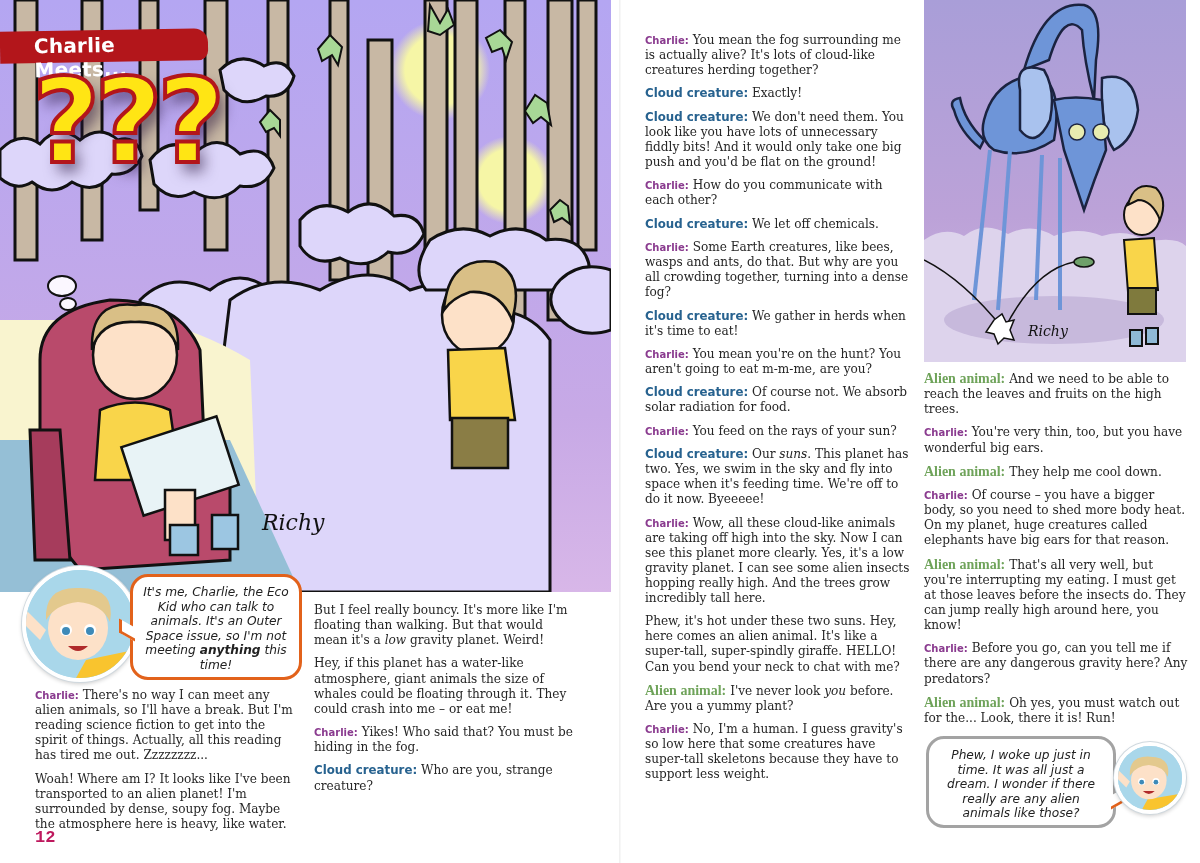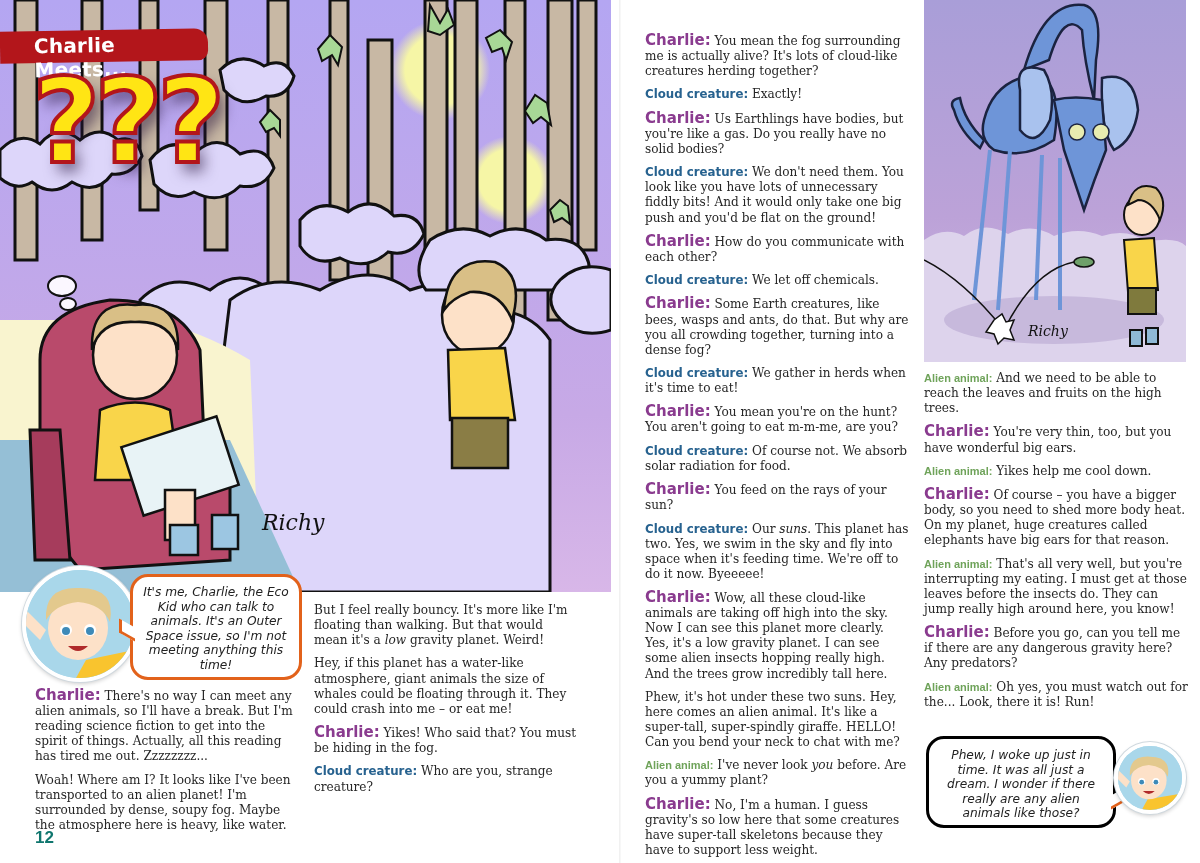--- a/index.html
+++ b/index.html
@@ -23,50 +23,50 @@
     -webkit-text-stroke: 4px #b3161b; text-shadow: 6px 10px 14px rgba(40,20,60,0.55); }
 
   
   .art-right { position: absolute; left: 924px; top: 0; width: 262px; height: 362px; overflow: hidden; background: #b0a1d9; }
 
   
   .bubble-left { position: absolute; left: 130px; top: 574px; width: 172px; height: 106px; background: #fff;
     border: 3px solid #e2621b; border-radius: 18px; }
   .bubble-left p { font-family: "DejaVu Sans", sans-serif; font-style: italic; font-size: 12.2px; line-height: 14.6px;
     text-align: center; color: #222; padding: 8px 6px 0 6px; }
-  .bubble-left b { font-weight: normal; }
+  .bubble-left b { font-weight: bold; }
   .bubble-left .tail { position: absolute; left: -14px; top: 46px; width: 16px; height: 14px; background: #fff;
     border-left: 3px solid #e2621b; border-bottom: 3px solid #e2621b; transform: skewY(30deg); }
 
   .bubble-right { position: absolute; left: 926px; top: 736px; width: 190px; height: 92px; background: #fff;
-    border: 3px solid #000000; border-radius: 18px; }
+    border: 3px solid #a3a3a3; border-radius: 18px; }
   .bubble-right p { font-family: "DejaVu Sans", sans-serif; font-style: italic; font-size: 12.2px; line-height: 14.6px;
     text-align: center; color: #222; padding: 9px 8px 0 8px; }
   .bubble-right .tail { position: absolute; right: -14px; top: 52px; width: 16px; height: 14px; background: #fff;
     border-right: 3px solid #e2621b; border-bottom: 3px solid #e2621b; transform: skewY(-30deg); }
 
   .avatar { position: absolute; border-radius: 50%; background: #a9d7ea; border: 4px solid #fff;
     box-shadow: 0 0 0 1px #cfd8de, 0 2px 4px rgba(0,0,0,0.2); overflow: hidden; }
   .avatar-left { left: 22px; top: 566px; width: 116px; height: 116px; }
   .avatar-right { left: 1114px; top: 742px; width: 72px; height: 72px; }
 
   
   .col { position: absolute; font-family: "DejaVu Serif", serif; font-size: 12.1px; line-height: 15.1px; color: #262626; }
   .col p { margin-bottom: 8.2px; }
-  .spk-charlie { color: #8a3b8f; font-family: "DejaVu Sans", sans-serif; font-weight: bold; font-size: 15px; }
+  .spk-charlie { color: #8a3b8f; font-family: "DejaVu Sans", sans-serif; font-weight: bold; font-size: 10px; }
   .spk-cloud { color: #27628f; font-family: "DejaVu Sans", sans-serif; font-weight: bold; font-size: 11.8px; }
-  .spk-alien { color: #6fa35a; font-family: Liberation Sans, sans-serif; font-weight: bold; font-size: 11px; }
+  .spk-alien { color: #6fa35a; font-family: Liberation Serif, serif; font-weight: bold; font-size: 14px; }
   .col i { font-style: italic; }
 
   .col-1 { left: 35px; top: 688px; width: 262px; }
   .col-2 { left: 314px; top: 603px; width: 265px; }
   .col-3 { left: 645px; top: 33px; width: 265px; }
   .col-4 { left: 924px; top: 371px; width: 265px; }
 
-  .page-num { position: absolute; font-family: Liberation Sans, sans-serif; font-weight: bold; font-size: 17px; color: #0f766e; text-align: center; }
+  .page-num { position: absolute; font-family: Liberation Mono, monospace; font-weight: bold; font-size: 17px; color: #be185d; text-align: center; }
   .pn-left { left: 35px; top: 828px; }
   .pn-right { left: 1160px; top: 828px; margin-left: 44px; }
 </style>
 </head>
 <body>
 
 <div class="spread">
 
   <div class="art-left">
     <svg width="611" height="592" viewBox="0 0 611 592">
@@ -190,21 +190,20 @@
     <p><span>Hey, if this planet has a water-like atmosphere, giant animals the size of whales could be floating through it. They could crash into me – or eat me!</span></p>
     <p><span class="spk-charlie">Charlie:</span> <span>Yikes! Who said that? You must be hiding in the fog.</span></p>
     <p><span class="spk-cloud">Cloud creature:</span> <span>Who are you, strange creature?</span></p>
   </div>
 
   <div class="gutter"></div>
 
   <div class="col col-3">
     <p><span class="spk-charlie">Charlie:</span> <span>You mean the fog surrounding me is actually alive? It's lots of cloud-like creatures herding together?</span></p>
     <p><span class="spk-cloud">Cloud creature:</span> <span>Exactly!</span></p>
-    <p><span class="spk-charlie">Charlie:</span> <span>Us Earthlings have bodies, but you're like a gas. Do you really have no solid bodies?</span></p>
     <p><span class="spk-cloud">Cloud creature:</span> <span>We don't need them. You look like you have lots of unnecessary fiddly bits! And it would only take one big push and you'd be flat on the ground!</span></p>
     <p><span class="spk-charlie">Charlie:</span> <span>How do you communicate with each other?</span></p>
     <p><span class="spk-cloud">Cloud creature:</span> <span>We let off chemicals.</span></p>
     <p><span class="spk-charlie">Charlie:</span> <span>Some Earth creatures, like bees, wasps and ants, do that. But why are you all crowding together, turning into a dense fog?</span></p>
     <p><span class="spk-cloud">Cloud creature:</span> <span>We gather in herds when it's time to eat!</span></p>
     <p><span class="spk-charlie">Charlie:</span> <span>You mean you're on the hunt? You aren't going to eat m-m-me, are you?</span></p>
     <p><span class="spk-cloud">Cloud creature:</span> <span>Of course not. We absorb solar radiation for food.</span></p>
     <p><span class="spk-charlie">Charlie:</span> <span>You feed on the rays of your sun?</span></p>
     <p><span class="spk-cloud">Cloud creature:</span> <span>Our </span><i>suns</i><span>. This planet has two. Yes, we swim in the sky and fly into space when it's feeding time. We're off to do it now. Byeeeee!</span></p>
     <p><span class="spk-charlie">Charlie:</span> <span>Wow, all these cloud-like animals are taking off high into the sky. Now I can see this planet more clearly. Yes, it's a low gravity planet. I can see some alien insects hopping really high. And the trees grow incredibly tall here.</span></p>
@@ -255,21 +254,21 @@
 
       <path d="M0 260 Q40 280 80 330 Q110 270 150 262" fill="none" stroke="#111" stroke-width="1.5"></path>
       <polygon points="70,320 78,314 82,322 90,320 86,330 90,340 80,338 74,344 70,334 62,332" fill="#fff" stroke="#111" stroke-width="1.5"></polygon>
       <text x="104" y="336" font-family="DejaVu Serif, serif" font-style="italic" font-size="14" fill="#111">Richy</text>
     </svg>
   </div>
 
   <div class="col col-4">
     <p><span class="spk-alien">Alien animal:</span> <span>And we need to be able to reach the leaves and fruits on the high trees.</span></p>
     <p><span class="spk-charlie">Charlie:</span> <span>You're very thin, too, but you have wonderful big ears.</span></p>
-    <p><span class="spk-alien">Alien animal:</span> <span>Yikes help me cool down.</span></p>
+    <p><span class="spk-alien">Alien animal:</span> <span>They help me cool down.</span></p>
     <p><span class="spk-charlie">Charlie:</span> <span>Of course – you have a bigger body, so you need to shed more body heat. On my planet, huge creatures called elephants have big ears for that reason.</span></p>
     <p><span class="spk-alien">Alien animal:</span> <span>That's all very well, but you're interrupting my eating. I must get at those leaves before the insects do. They can jump really high around here, you know!</span></p>
     <p><span class="spk-charlie">Charlie:</span> <span>Before you go, can you tell me if there are any dangerous gravity here? Any predators?</span></p>
     <p><span class="spk-alien">Alien animal:</span> <span>Oh yes, you must watch out for the... Look, there it is! Run!</span></p>
   </div>
 
   <div class="bubble-right">
     <div class="tail"></div>
     <p>Phew, I woke up just in time. It was all just a dream. I wonder if there really are any alien animals like those?</p>
   </div>

